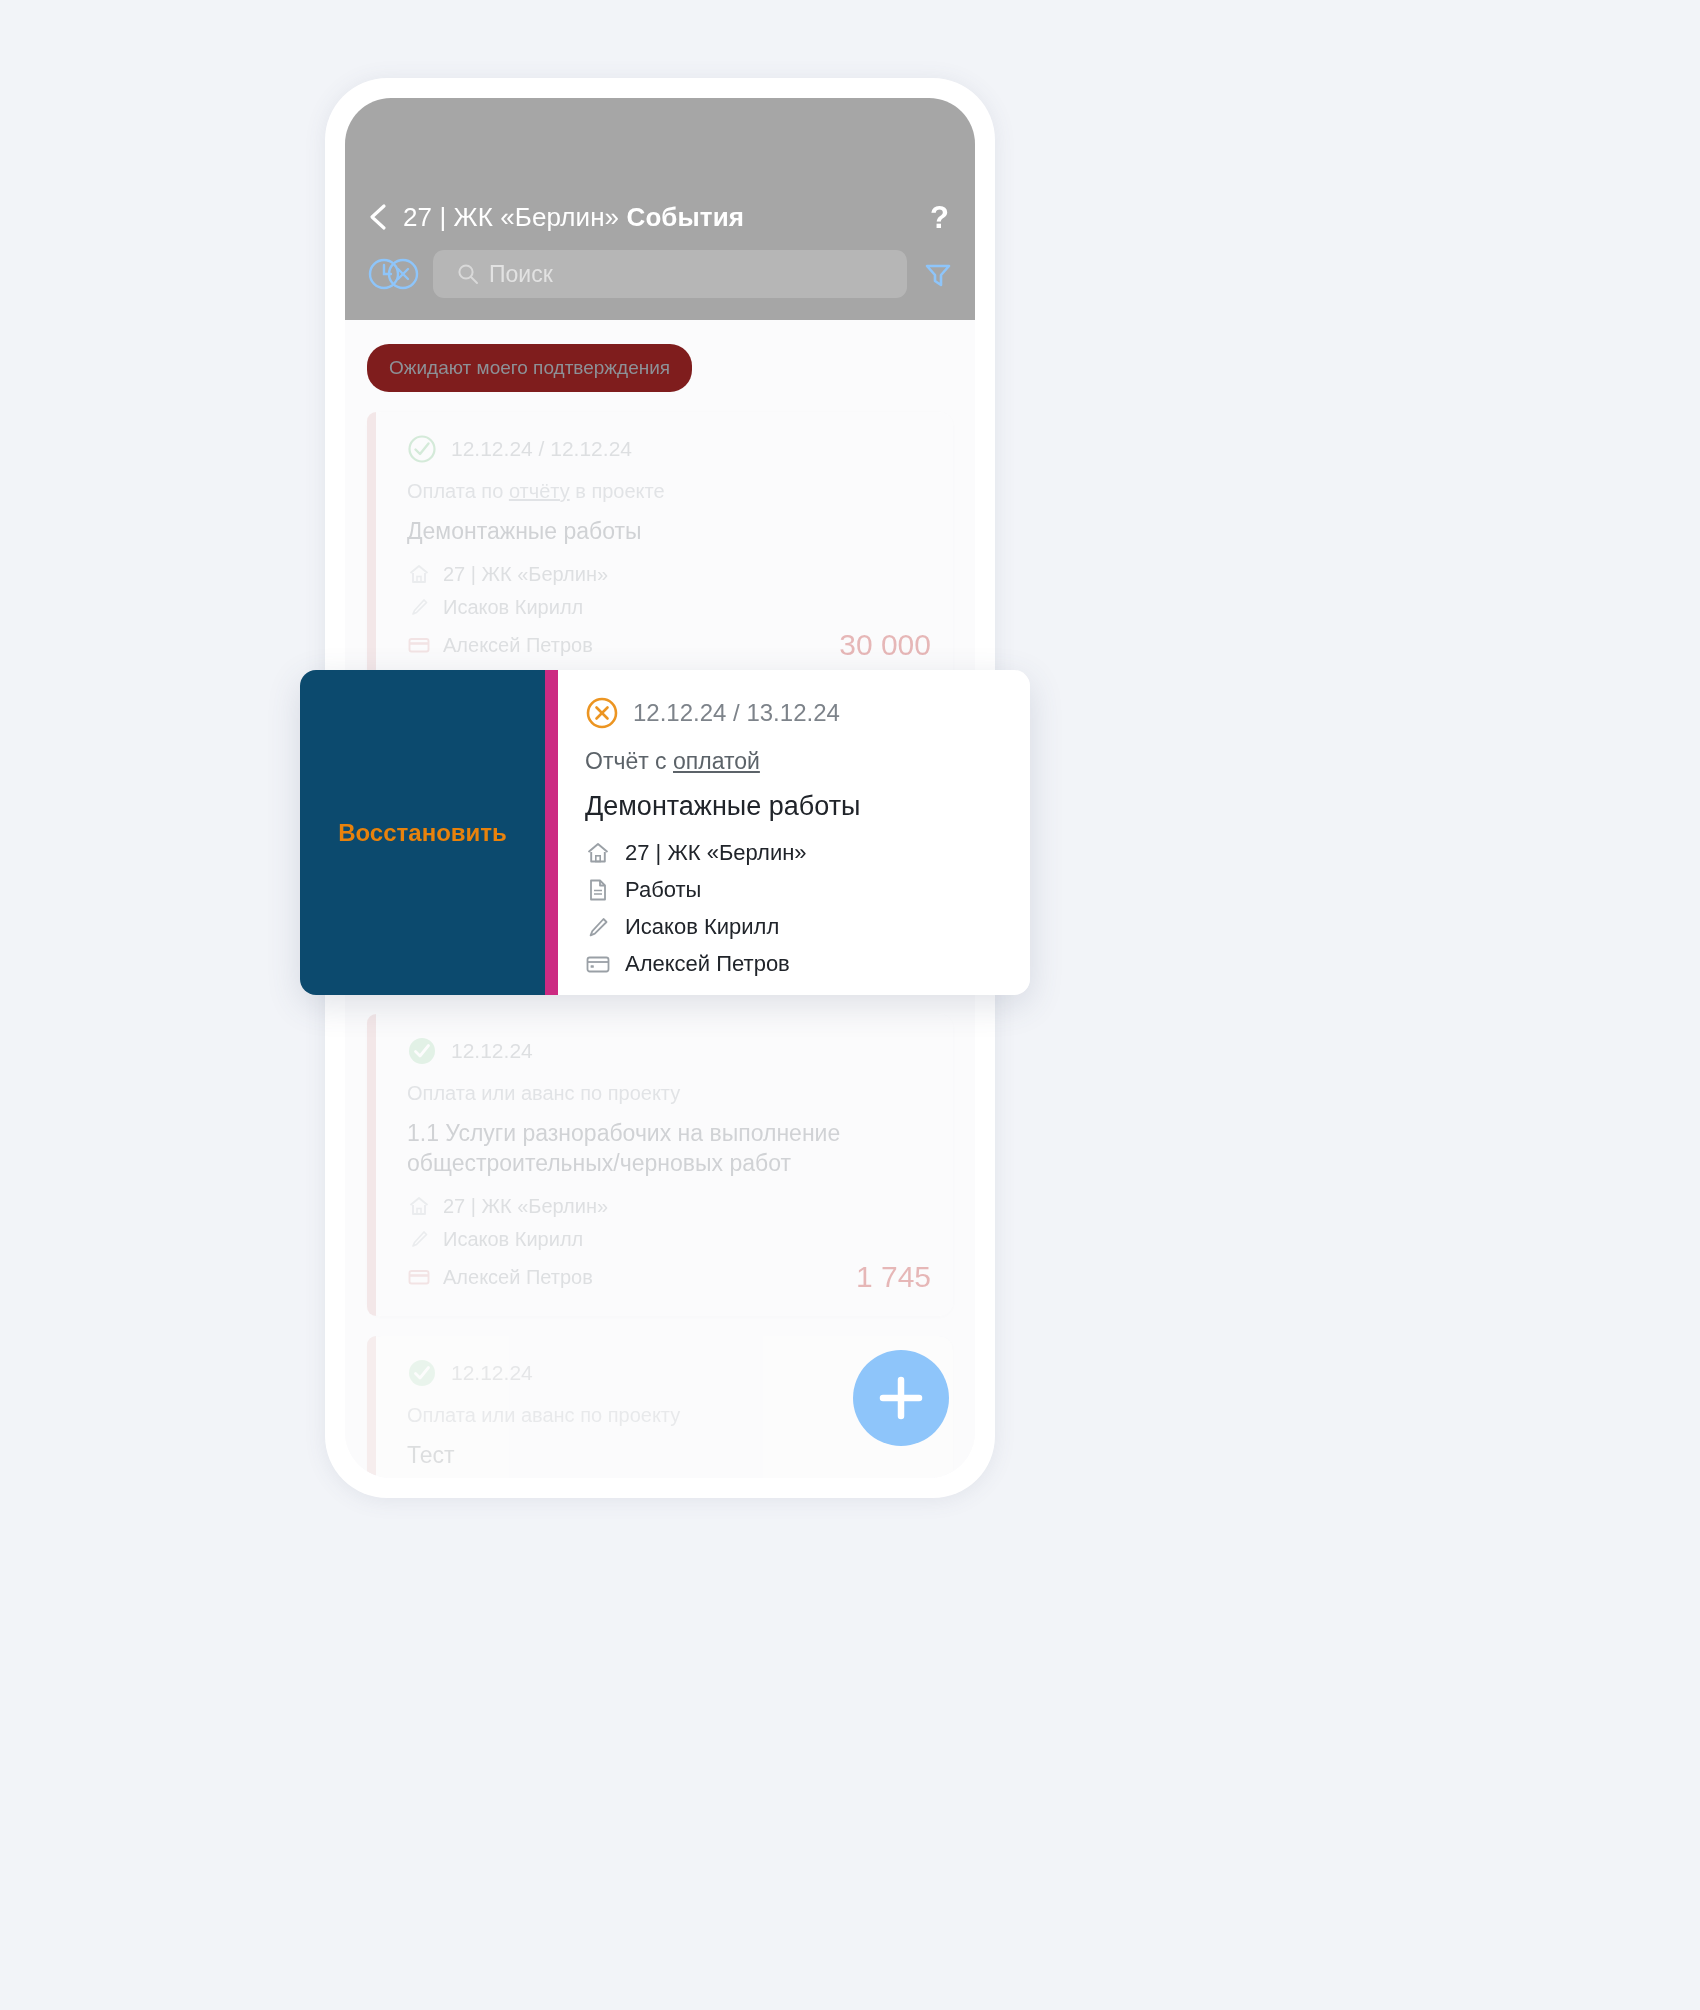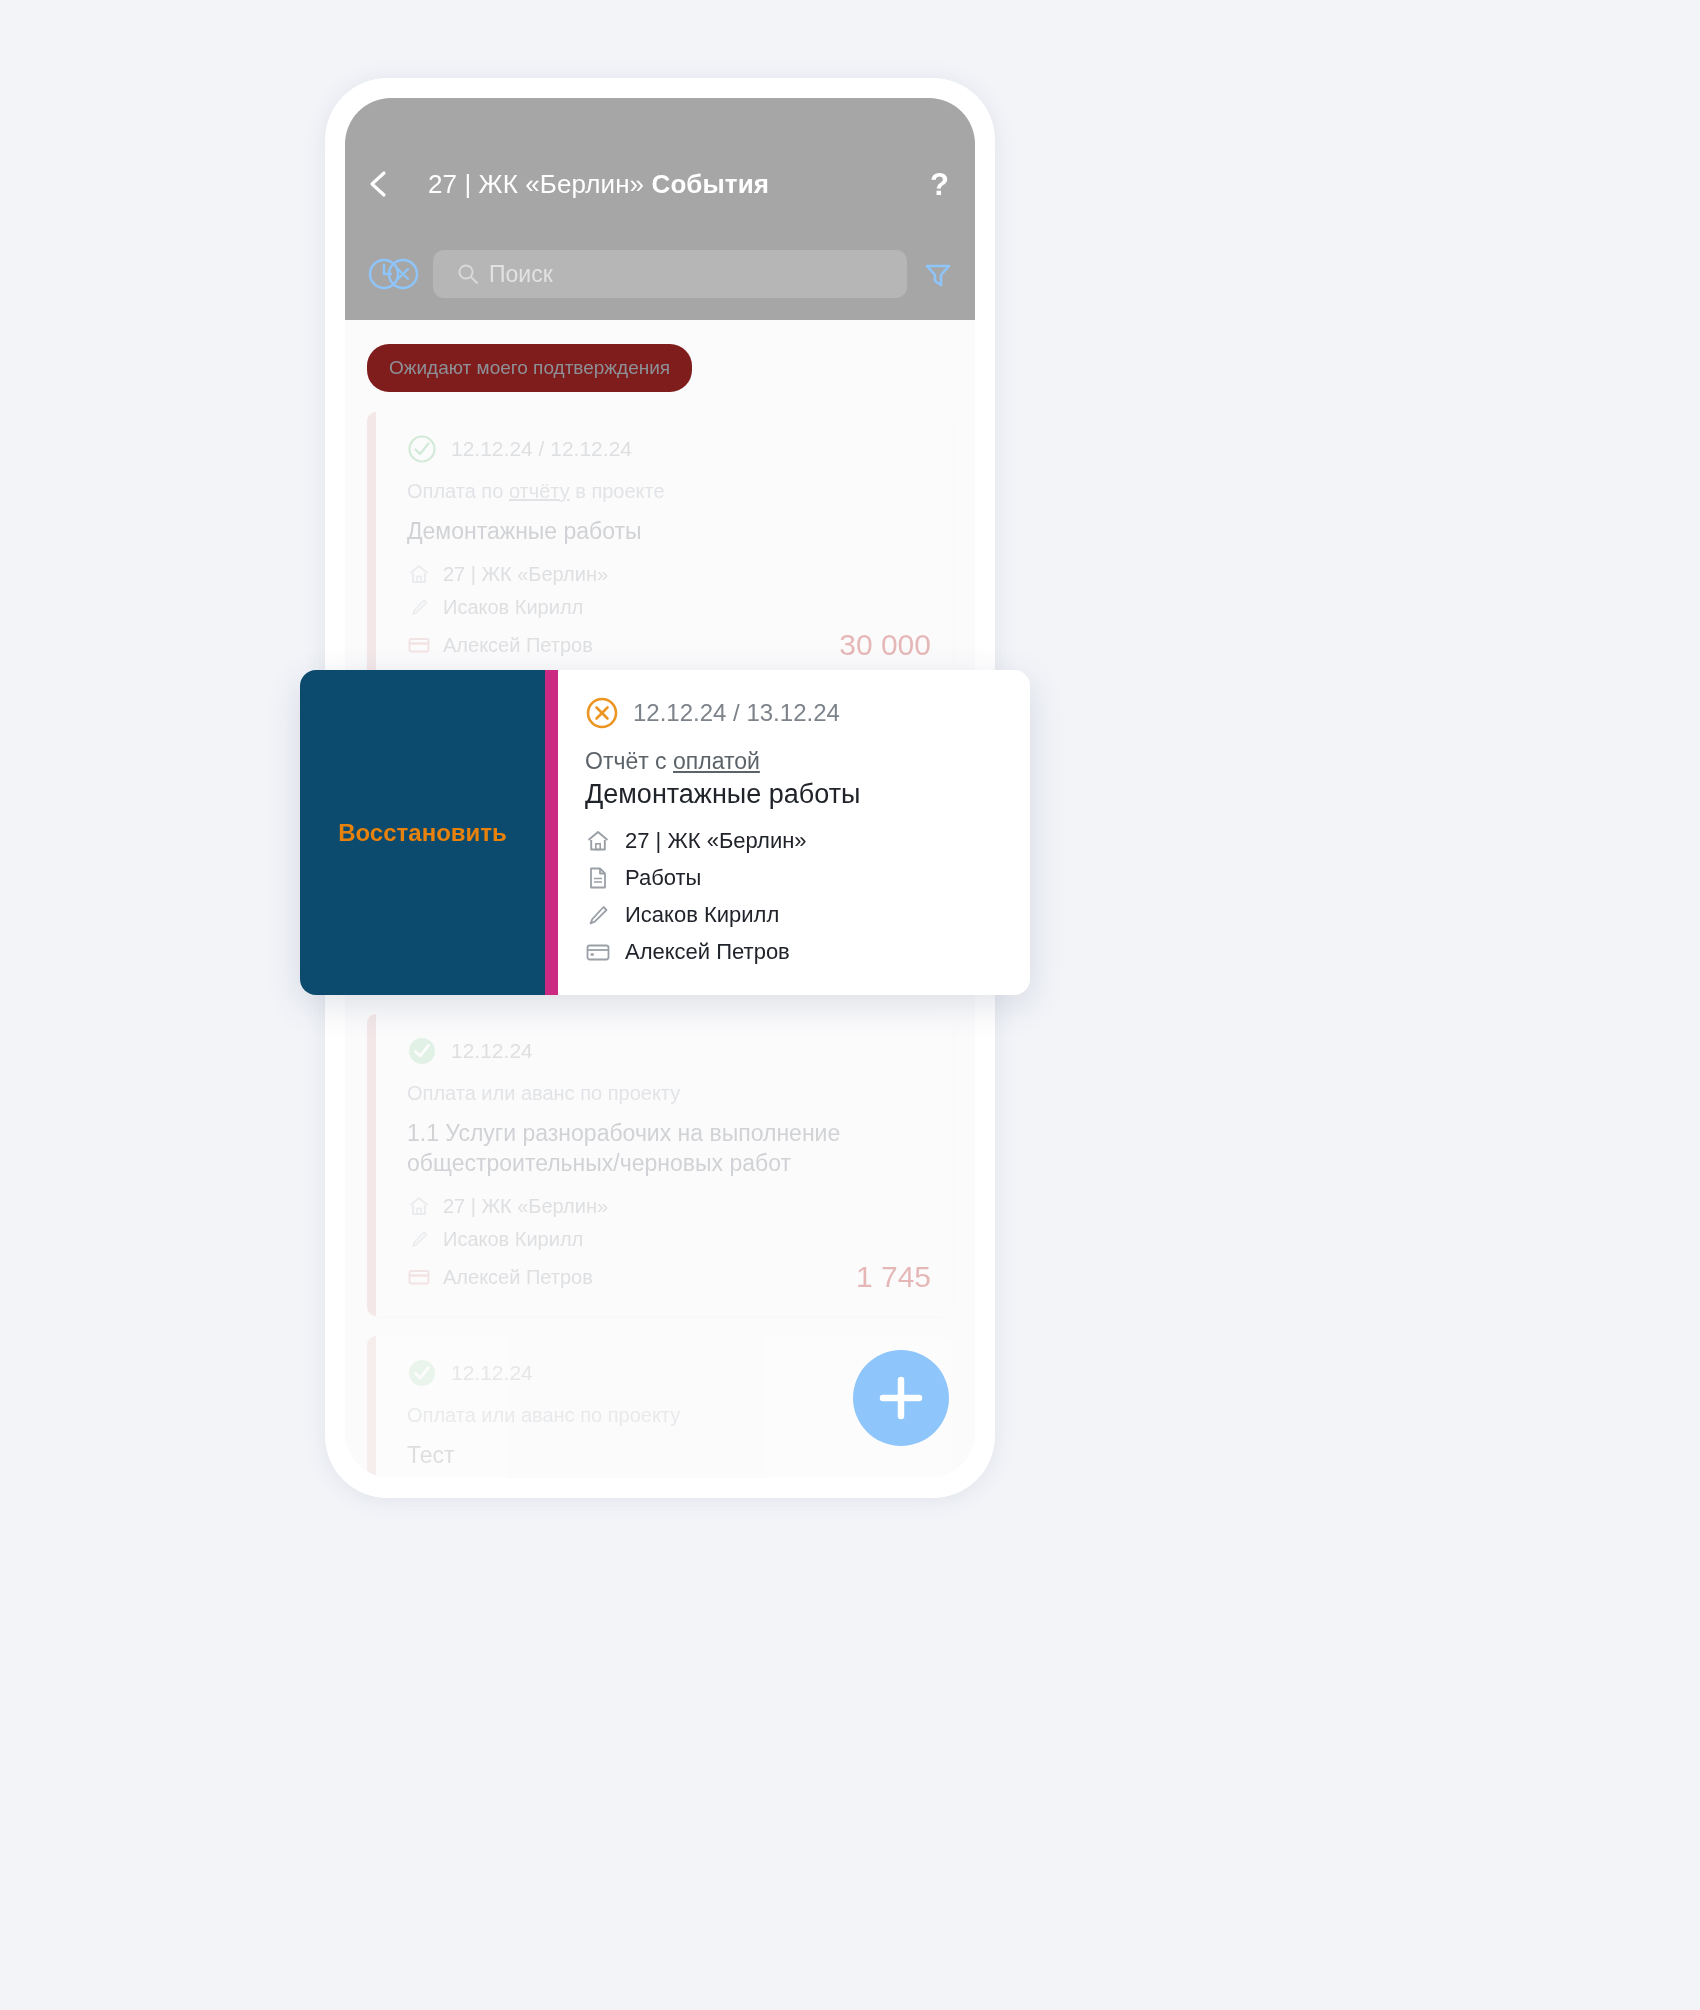--- a/index.html
+++ b/index.html
@@ -41,27 +41,26 @@
   
   .app-header {
     position: absolute;
     left: 0; top: 0;
     width: 630px;
     height: 222px;
     background: #a6a6a6;
   }
   .nav-row {
     position: absolute;
-    left: 0; top: 60px;
+    left: 0; top: 93px;
     width: 630px; height: 52px;
     display: flex;
     align-items: center;
     padding: 0 22px;
     box-sizing: border-box;
-    gap: 25px;
   }
   .back-chevron {
     width: 22px; height: 30px;
     flex: 0 0 auto;
     margin-right: 14px;
   }
   .nav-title {
     font-size: 26px;
     color: #ffffff;
     white-space: nowrap;
@@ -222,21 +221,21 @@
     box-sizing: border-box;
   }
   .popup-card .stripe-m {
     position: absolute;
     left: 0; top: 0; bottom: 0;
     width: 13px;
     background: #cc2a82;
   }
   .pp-date-row { display: flex; align-items: center; margin-bottom: 18px; }
   .pp-date { font-size: 24px; color: #7d838a; }
-  .pp-sub { font-size: 23px; color: #5c6369; margin-bottom: 4px; }
+  .pp-sub { font-size: 23px; color: #5c6369; margin-bottom: 16px; }
   .pp-sub u { text-decoration: underline; }
   .pp-title {
     font-size: 27px;
     color: #20242a;
     margin-bottom: 18px;
   }
   .pp-meta {
     display: flex;
     align-items: center;
     margin-top: 11px;

